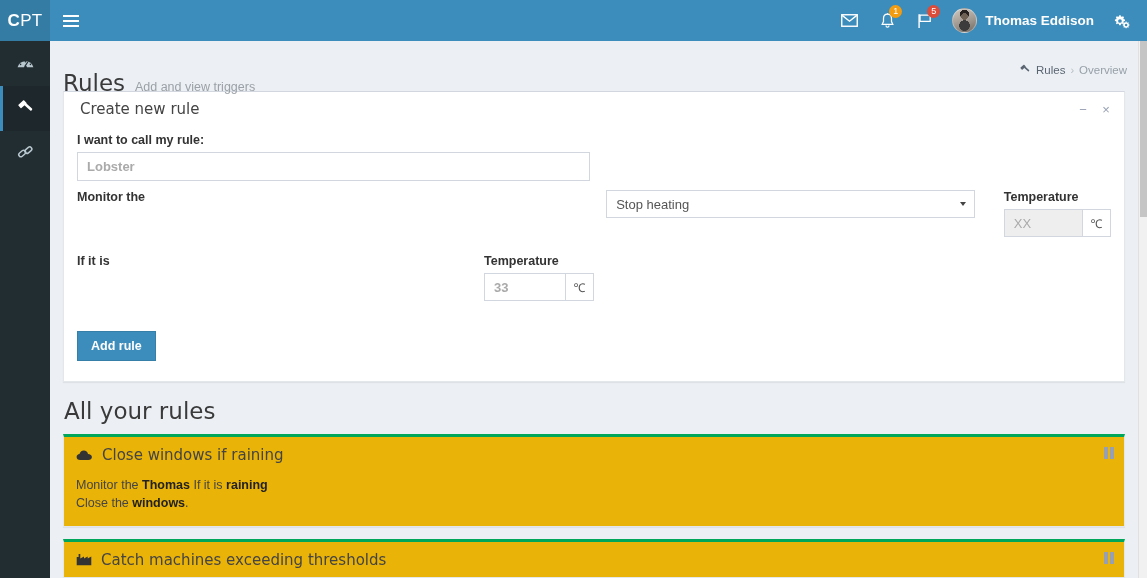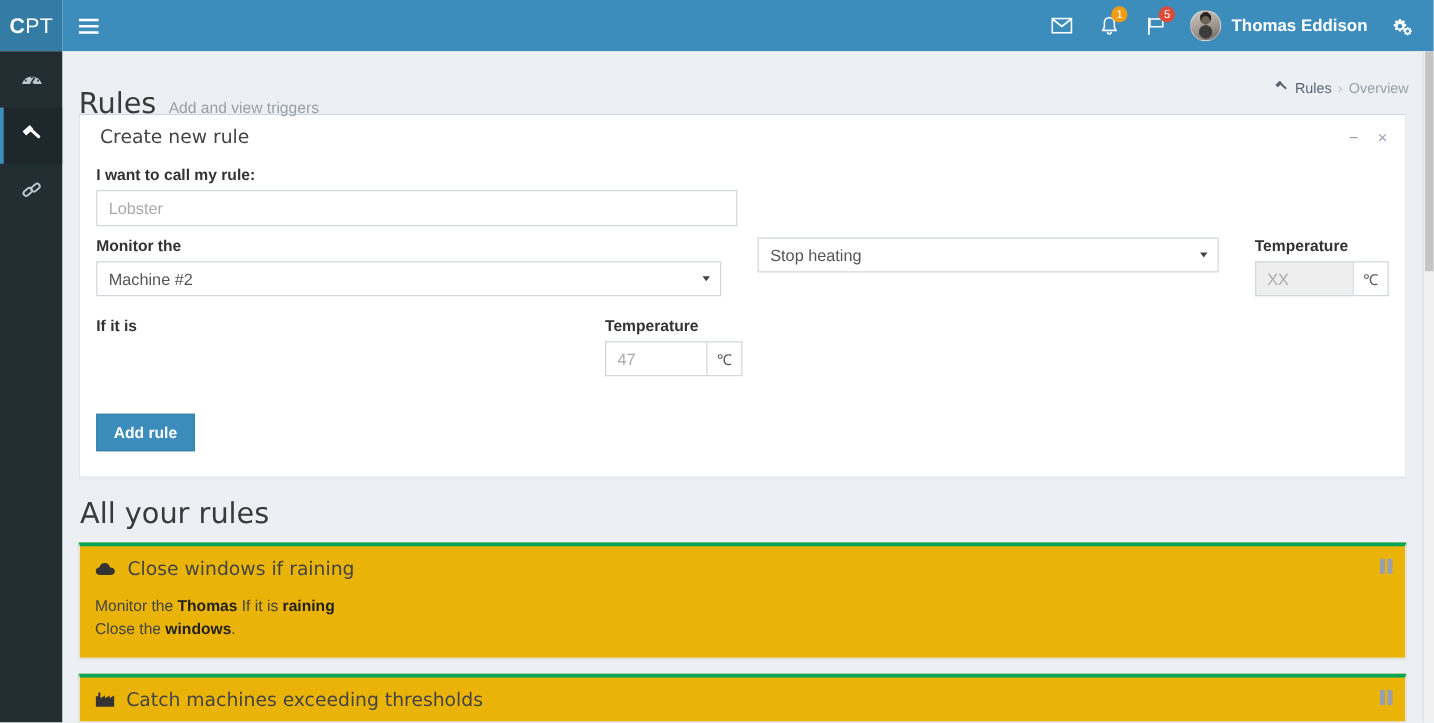--- a/index.html
+++ b/index.html
@@ -106,21 +106,21 @@
   .form-group { margin-bottom:9px; }
   .ctrl-label {
     display:block; font-size:12.5px; font-weight:bold; color:#333;
     margin-bottom:5px; font-family:"Liberation Sans", sans-serif;
   }
   .form-control {
     height:28px; border:1px solid #d2d6de; background:#fff;
     padding:0 9px; font-size:13px; color:#555;
     display:flex; align-items:center; border-radius:0;
   }
-  .form-control.placeholder { color:#aaa; }
+  .form-control.placeholder { color:#aaa;font-weight:bold; }
   .form-control.disabled { background:#eee; color:#aaa; }
   .select-control { position:relative; padding-right:22px; }
   .caret {
     position:absolute; right:8px; top:50%; transform:translateY(-50%);
     width:0; height:0; border-left:3.5px solid transparent;
     border-right:3.5px solid transparent; border-top:4.5px solid #444;
   }
   .input-group { display:flex; }
   .input-group .form-control { flex:1; border-right:none; }
   .input-addon {
@@ -312,24 +312,20 @@
       <div class="box-body">
 
         <div class="form-group" style="width:513px;">
           <label class="ctrl-label">I want to call my rule:</label>
           <div class="form-control placeholder" style="height:29px;">Lobster</div>
         </div>
 
         <div class="form-row" style="gap:0;">
           <div class="form-group" style="width:513px;">
             <label class="ctrl-label">Monitor the</label>
-            <div class="form-control select-control">
-              <span>Machine #2</span>
-              <span class="caret"></span>
-            </div>
           </div>
 
           <div class="form-group" style="width:378px; margin-left:29px;">
             <div class="form-control select-control">
               <span>Stop heating</span>
               <span class="caret"></span>
             </div>
           </div>
 
           <div class="form-group" style="width:110px; margin-left:29px;">
@@ -342,21 +338,21 @@
         </div>
 
         <div class="form-row" style="margin-top:8px;">
           <div class="form-group" style="width:378px;">
             <label class="ctrl-label">If it is</label>
           </div>
 
           <div class="form-group" style="width:110px; margin-left:29px;">
             <label class="ctrl-label">Temperature</label>
             <div class="input-group">
-              <div class="form-control placeholder">47</div>
+              <div class="form-control placeholder">33</div>
               <div class="input-addon">℃</div>
             </div>
           </div>
         </div>
 
         <div style="margin-top:21px;">
           <div class="btn-primary">Add rule</div>
         </div>
 
       </div>

